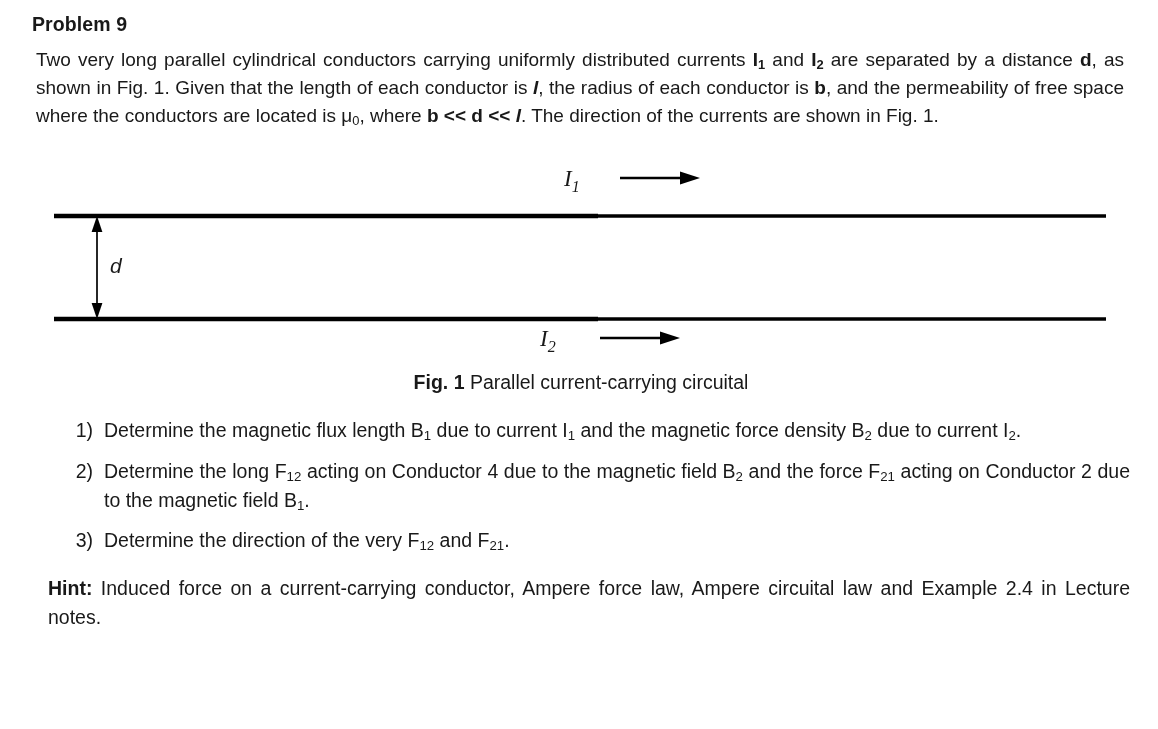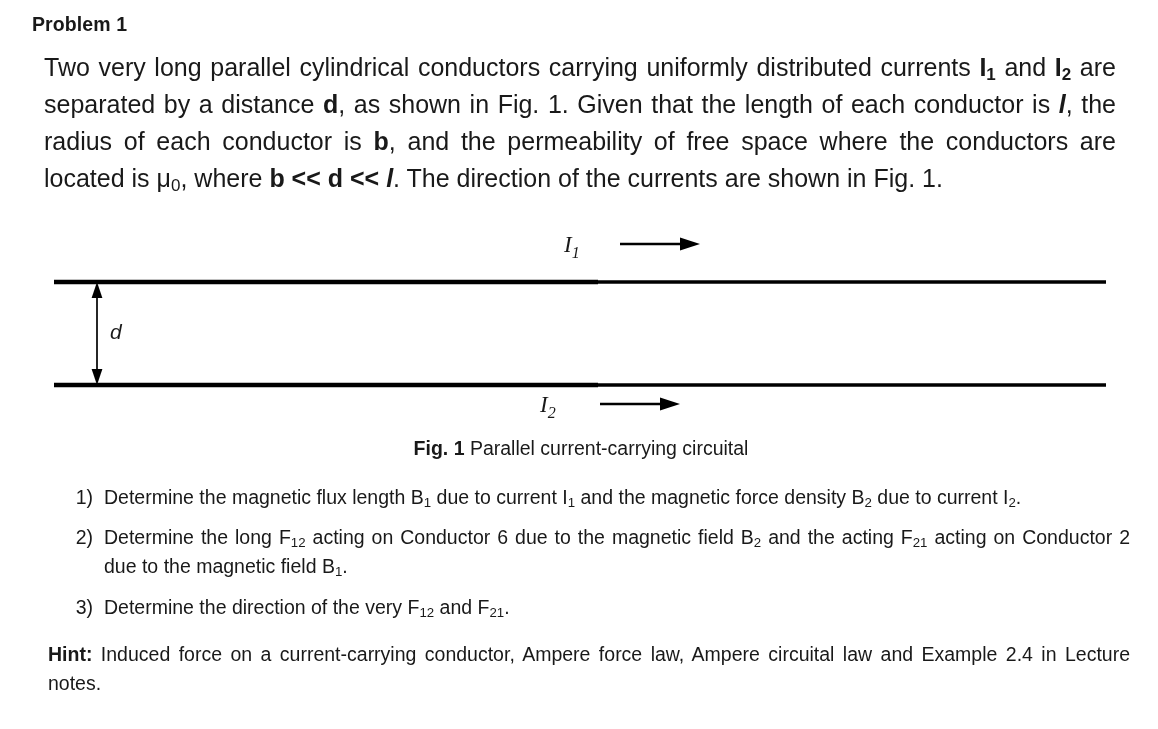--- a/index.html
+++ b/index.html
@@ -22,25 +22,25 @@
     padding: 12px 28px 0 32px;
   }
   .heading {
     font-size: 19.5px;
     font-weight: bold;
     letter-spacing: 0.1px;
     margin: 0 0 9px 0;
     line-height: 1.3;
   }
   .para {
-    font-size: 25px;
+    font-size: 19px;
     line-height: 1.47;
     text-align: justify;
     text-justify: inter-word;
-    margin: 12px;
+    margin: 4px;
     padding-right: 2px;
   }
   .b { font-weight: bold; text-align: right; }
   .bi { font-weight: bold; font-style: italic; }
   sub {
     font-size: 0.68em;
     vertical-align: -0.22em;
     line-height: 0;
   }
   .sub-b { font-weight: bold; }
@@ -94,21 +94,21 @@
     text-align: justify;
     text-justify: inter-word;
     margin: 19px 0 0 16px;
   }
 </style>
 </head>
 <body>
 
 <div class="page">
 
-  <h1 class="heading">Problem 1</h1>
+  <h1 class="heading">Problem 9</h1>
 
   <p class="para"><span>Two very long parallel cylindrical conductors carrying uniformly distributed currents </span><span class="b"><span>I</span><sub class="sub-b">1</sub></span><span> and </span><span class="b"><span>I</span><sub class="sub-b">2</sub></span><span> are separated by a distance </span><span class="b">d</span><span>, as shown in Fig. 1. Given that the length of each conductor is </span><span class="bi">l</span><span>, the radius of each conductor is </span><span class="b">b</span><span>, and the permeability of free space where the conductors are located is </span><span><span>μ</span><sub>0</sub></span><span>, where </span><span class="b">b</span><span class="b"> &lt;&lt; </span><span class="b">d</span><span class="b"> &lt;&lt; </span><span class="bi">l</span><span>. The direction of the currents are shown in Fig. 1.</span></p>
 
   <div class="figure">
     <svg class="fig-svg" width="1098" height="205" viewBox="0 0 1098 205">
 
       <text x="532" y="32" font-family="Liberation Serif, serif" font-size="23" fill="#191919">
         <tspan>I</tspan><tspan dy="6" font-size="16">1</tspan>
       </text>
 
@@ -142,21 +142,21 @@
     </svg>
   </div>
 
   <p class="caption"><span class="b">Fig. 1</span><span> Parallel current-carrying circuital</span></p>
 
   <ol class="qlist">
     <li class="qitem">
       <span class="qnum">1)</span><span>Determine the magnetic flux length B</span><sub>1</sub><span> due to current I</span><sub>1</sub><span> and the magnetic force density B</span><sub>2</sub><span> due to current I</span><sub>2</sub><span>.</span>
     </li>
     <li class="qitem">
-      <span class="qnum">2)</span><span>Determine the long F</span><sub>12</sub><span> acting on Conductor 6 due to the magnetic field B</span><sub>2</sub><span> and the acting F</span><sub>21</sub><span> acting on Conductor 2 due to the magnetic field B</span><sub>1</sub><span>.</span>
+      <span class="qnum">2)</span><span>Determine the long F</span><sub>12</sub><span> acting on Conductor 4 due to the magnetic field B</span><sub>2</sub><span> and the force F</span><sub>21</sub><span> acting on Conductor 2 due to the magnetic field B</span><sub>1</sub><span>.</span>
     </li>
     <li class="qitem">
       <span class="qnum">3)</span><span>Determine the direction of the very F</span><sub>12</sub><span> and F</span><sub>21</sub><span>.</span>
     </li>
   </ol>
 
   <p class="hint"><span class="b">Hint:</span><span> Induced force on a current-carrying conductor, Ampere force law, Ampere circuital law and Example 2.4 in Lecture notes.</span></p>
 
 </div>
 

